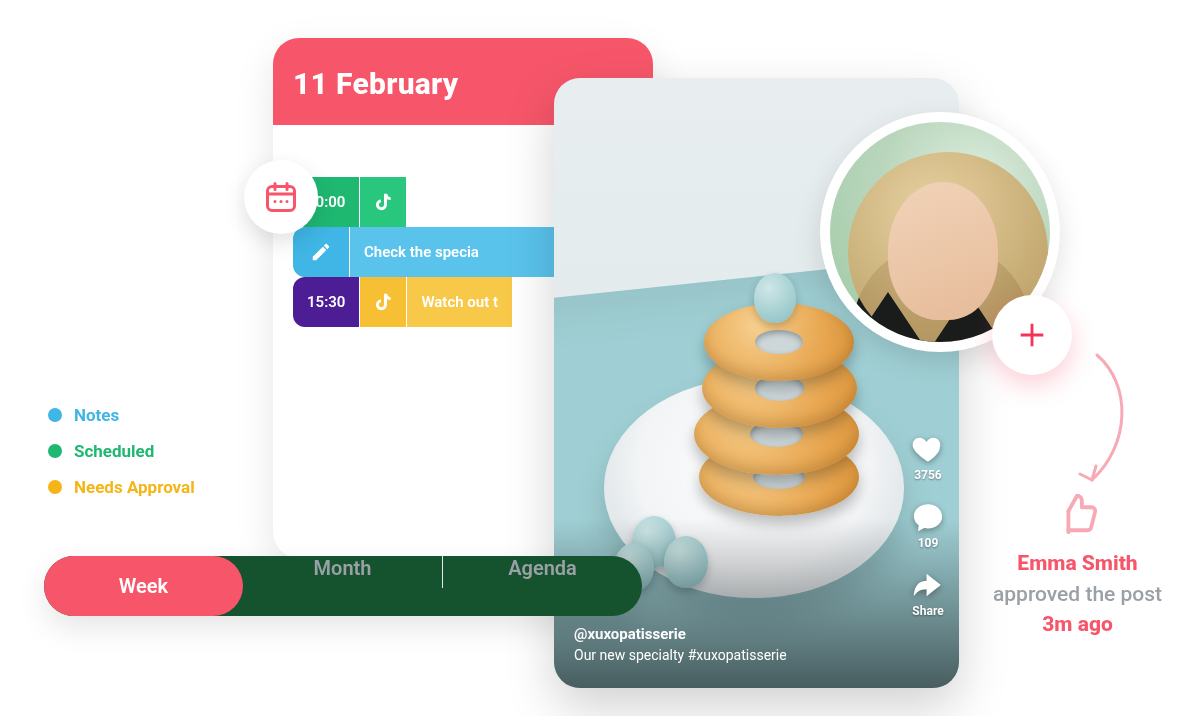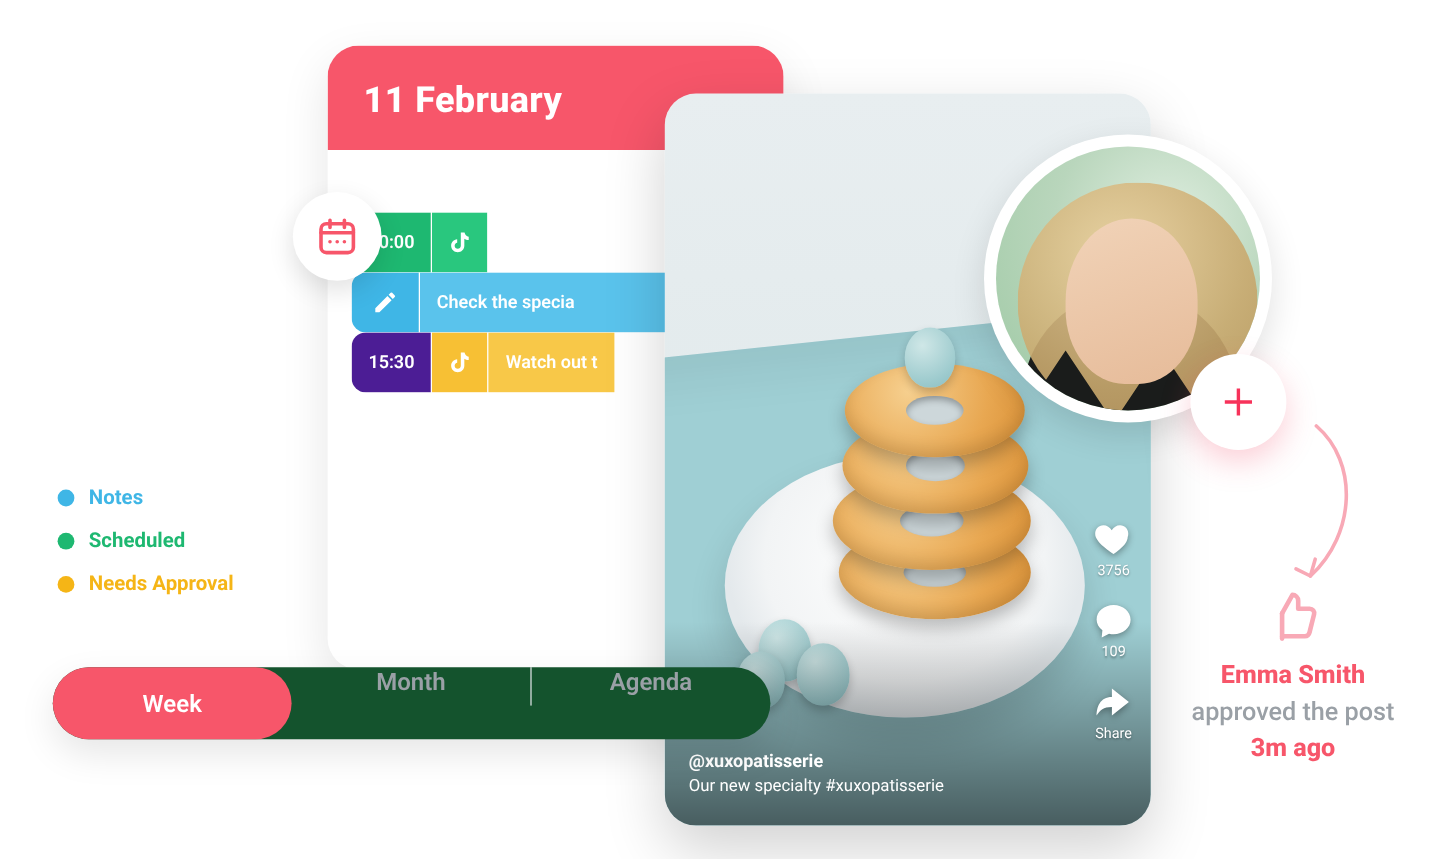--- a/index.html
+++ b/index.html
@@ -20,21 +20,21 @@
     width: 380px;
     height: 520px;
     background: #fff;
     border-radius: 26px;
     box-shadow: 0 15px 40px rgba(0,0,0,0.10);
     overflow: hidden;
   }
   .cal-header {
     background: #f7566a;
     color: #fff;
-    padding: 28px 30px 24px 30px;
+    padding: 28px 30px 24px 20px;
   }
   .cal-date { font-size: 30px; font-weight: 800; letter-spacing:.3px; }
   .cal-day  { font-size: 16px; font-weight: 500; margin-top: 6px; opacity: .95; }
 
   .cal-body { padding: 52px 20px 20px 20px; display:flex; flex-direction:column; }
 
   .event {
     display:flex; align-items:stretch; border-radius:12px; overflow:hidden; color:#fff; font-weight:600;
     height:50px;
   }
@@ -116,21 +116,21 @@
   .e4{left:60px;top:465px;width:40px;height:48px;}
 
   .tt-grad{position:absolute;left:0;right:0;bottom:0;height:170px;background:linear-gradient(180deg, rgba(0,0,0,0) 0%, rgba(0,0,0,.55) 100%);}
   .tt-caption{position:absolute;left:20px;bottom:22px;color:#fff;line-height:1.5;}
   .tt-handle{font-weight:700;font-size:15px;}
   .tt-text{font-size:14px;}
 
   .tt-actions{position:absolute;right:14px;bottom:70px;display:flex;flex-direction:column;align-items:center;gap:18px;color:#fff;}
   .tt-act{display:flex;flex-direction:column;align-items:center;gap:2px;}
   .tt-act svg{width:34px;height:34px;fill:#fff;filter:drop-shadow(0 2px 3px rgba(0,0,0,.35));}
-  .tt-count{font-size:12px;font-weight:400;text-shadow:0 1px 2px rgba(0,0,0,.4);}
+  .tt-count{font-size:12px;font-weight:700;text-shadow:0 1px 2px rgba(0,0,0,.4);}
 
   
   .avatar-wrap{position:absolute;left:820px;top:112px;width:240px;height:240px;z-index:7;}
   .avatar-ring{position:absolute;inset:0;border-radius:50%;background:#fff;box-shadow:0 10px 28px rgba(0,0,0,0.12);}
   .avatar{
     position:absolute;inset:10px;border-radius:50%;overflow:hidden;
     background:radial-gradient(circle at 65% 30%, #dfeee0 0%, #b9d6bc 45%, #9cc8a2 100%);
   }
   .avatar .face{
     position:absolute;left:58px;top:60px;width:110px;height:138px;border-radius:58% 58% 52% 52%;

